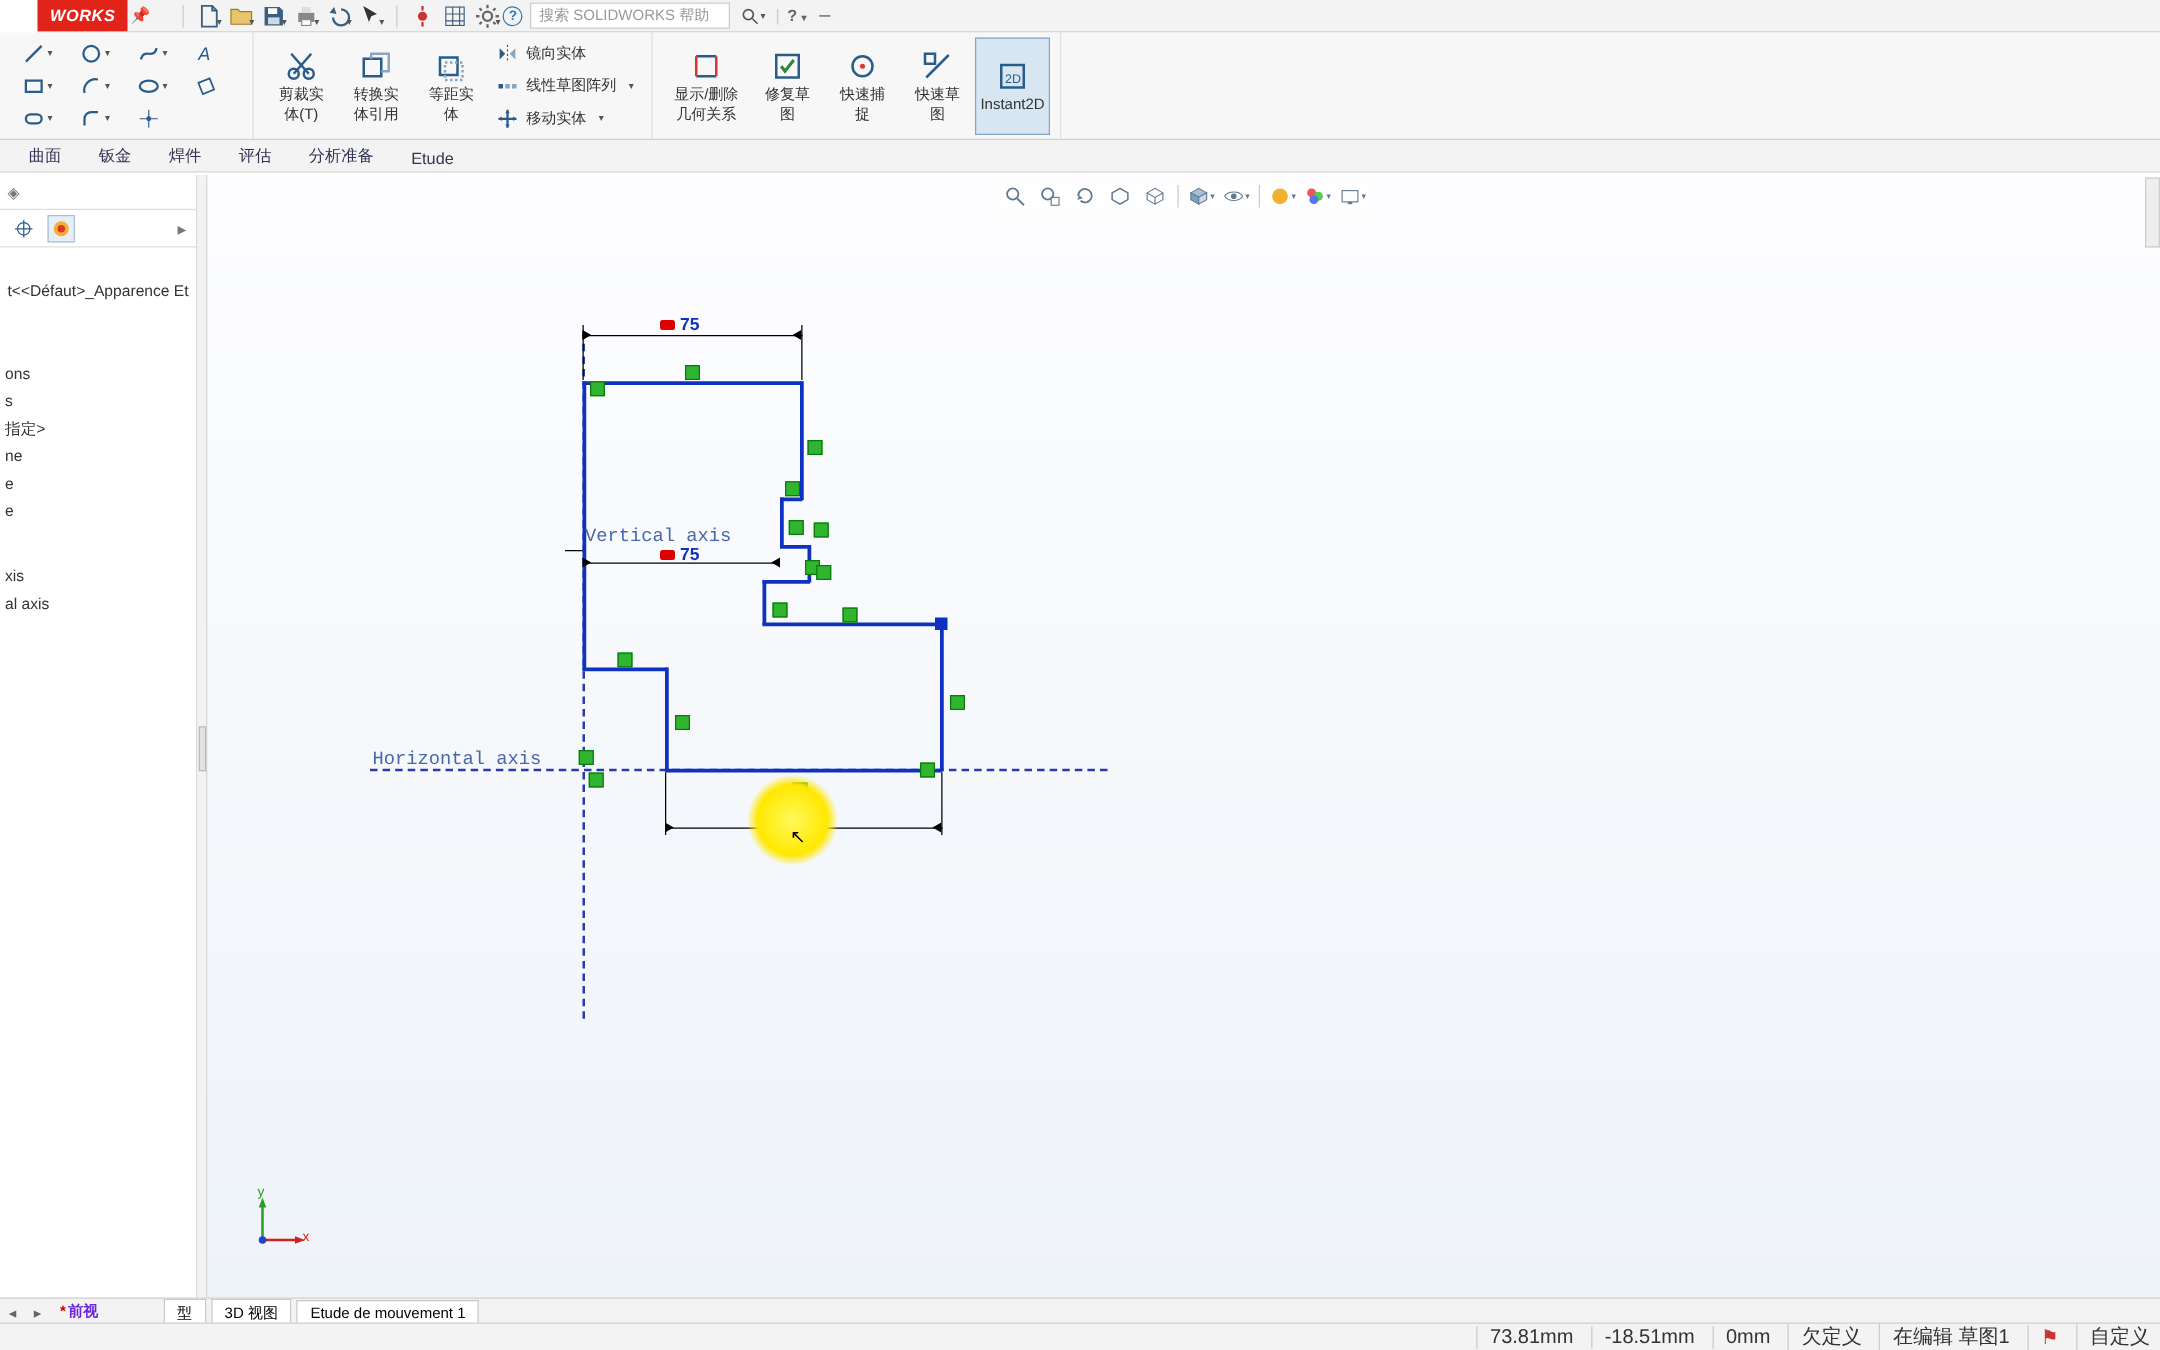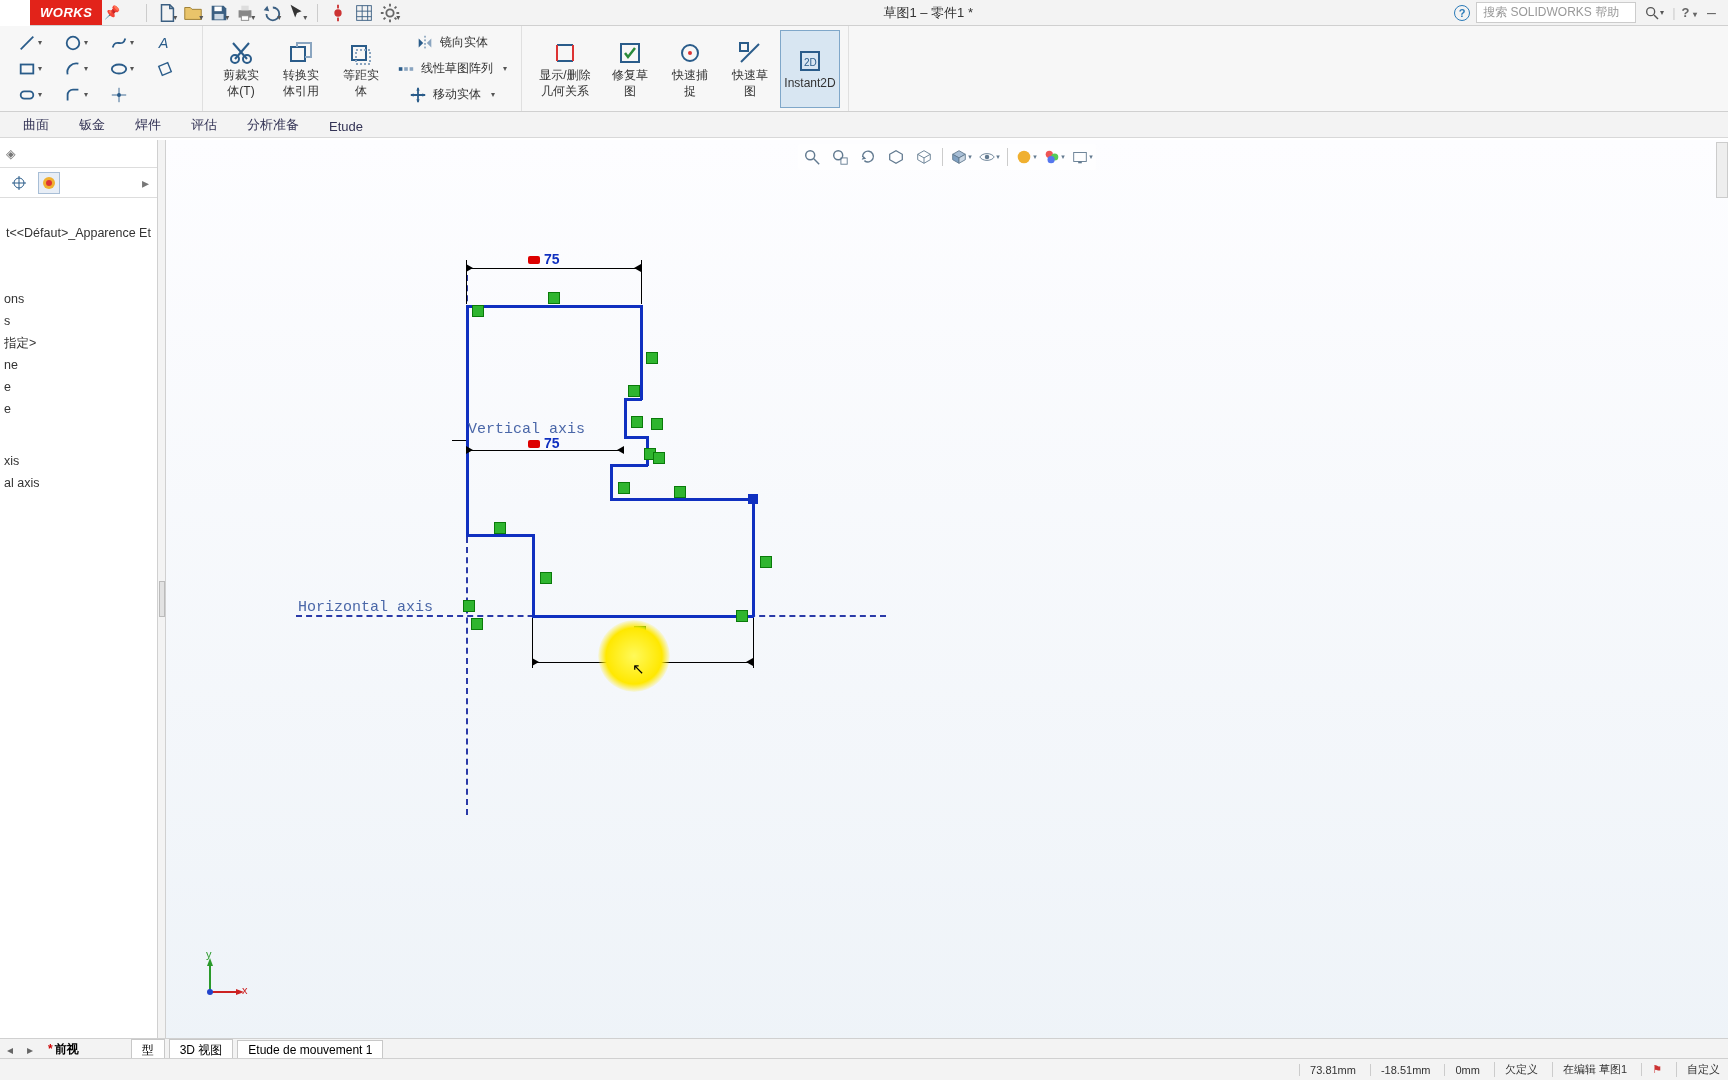--- a/index.html
+++ b/index.html
@@ -65,25 +65,25 @@
   .rel{position:absolute;width:12px;height:12px;background:#2fb52f;border:1px solid #0a7a0a;}
   .endpt{position:absolute;width:10px;height:10px;background:#1030c0;}
   .axis-lbl{position:absolute;color:#4a67a8;font:15px/1 "Courier New",monospace;}
   .highlight{position:absolute;width:72px;height:72px;border-radius:50%;background:radial-gradient(circle,#fff95a 0%,#ffe800 55%,rgba(255,232,0,0) 72%);pointer-events:none;}
   .cursor{position:absolute;font-size:15px;color:#000;pointer-events:none;}
   
   .triad{position:absolute;left:32px;bottom:54px;width:50px;height:50px;}
   
   .sheet-tabs{position:absolute;left:0;right:0;bottom:20px;height:22px;background:#f3f3f3;border-top:1px solid #d0d0d0;display:flex;align-items:center;font-size:12px;}
   .sheet-tabs .sarrow{width:20px;text-align:center;color:#666;}
-  .sheet-tabs .front{padding:0 8px;color:#000000;font-weight:bold;}
+  .sheet-tabs .front{padding:0 8px;color:#6d28d9;font-weight:bold;}
   .sheet-tabs .front::before{content:"*";color:#c00;margin-right:2px;}
   .sheet-tabs .stab{padding:2px 10px;border:1px solid #c8c8c8;border-bottom:none;background:#fff;margin-left:4px;}
   
-  .status{position:absolute;left:0;right:0;bottom:0;height:22px;background:#f3f3f3;border-top:1px solid #d0d0d0;display:flex;align-items:center;font-size:11px;color:#333;padding:0 8px;gap:14px;}
+  .status{position:absolute;left:0;right:0;bottom:0;height:22px;background:#f3f3f3;border-top:1px solid #d0d0d0;display:flex;align-items:center;font-size:16px;color:#333;padding:0 8px;gap:14px;}
   .status .fill{flex:1;}
   .status .cell{border-left:1px solid #ccc;padding-left:10px;}
   .collapse-handle{position:absolute;right:0;top:142px;width:12px;height:56px;background:#eee;border:1px solid #ccc;}
   .arrow{display:inline-block;width:0;height:0;}
   .arrow.l{border-top:4px solid transparent;border-bottom:4px solid transparent;border-right:7px solid #000;}
   .arrow.r{border-top:4px solid transparent;border-bottom:4px solid transparent;border-left:7px solid #000;}
 </style>
 </head>
 <body>
 
@@ -154,21 +154,20 @@
     </div>
     <div class="qbtn">
       <svg viewBox="0 0 24 24">
           <circle cx="12" cy="12" r="4" fill="none" stroke="#666" stroke-width="2"></circle>
           <path d="M12 2v3M12 19v3M2 12h3M19 12h3M5 5l2 2M17 17l2 2M19 5l-2 2M5 19l2-2" stroke="#666" stroke-width="2"></path>
         </svg>
         <span class="caret-mini">▾</span>
     </div>
   </div>
 
-  <div class="title-area">草图1 – 零件1 *</div>
 
   <div class="help-area">
     <span style="color:#2a7ab8;font-weight:bold;border:1.5px solid #2a7ab8;border-radius:50%;width:16px;height:16px;display:inline-flex;align-items:center;justify-content:center;font-size:11px;">?</span>
     <div class="search-box">
       <span>搜索 SOLIDWORKS 帮助</span>
     </div>
     <div class="search-icn">
       <svg width="16" height="16" viewBox="0 0 24 24">
           <circle cx="10" cy="10" r="6" fill="none" stroke="#555" stroke-width="2"></circle>
           <line x1="15" y1="15" x2="21" y2="21" stroke="#555" stroke-width="2"></line>
@@ -279,21 +278,21 @@
     <div class="big-btn">
       <span class="icn">
           <svg viewBox="0 0 28 28">
             <rect x="5" y="7" width="14" height="14" fill="none" stroke="#2a5c8a" stroke-width="2"></rect>
             <rect x="9" y="11" width="14" height="14" fill="none" stroke="#8aa5c0" stroke-width="2" stroke-dasharray="2 2"></rect>
           </svg>
         </span>
       <span>等距实</span>
       <span>体</span>
     </div>
-    <div style="display:flex;flex-direction:column;justify-content:center;gap:2px;align-items:center;">
+    <div style="display:flex;flex-direction:column;justify-content:center;gap:2px;">
       <div class="row-btn">
         <svg viewBox="0 0 20 20">
             <path d="M10 2v16" stroke="#2a5c8a" stroke-dasharray="2 2"></path>
             <path d="M3 5v10l5-5z" fill="#2a5c8a"></path>
             <path d="M17 5v10l-5-5z" fill="#8aa5c0"></path>
           </svg>
         <span>镜向实体</span>
       </div>
       <div class="row-btn">
         <svg viewBox="0 0 20 20">

